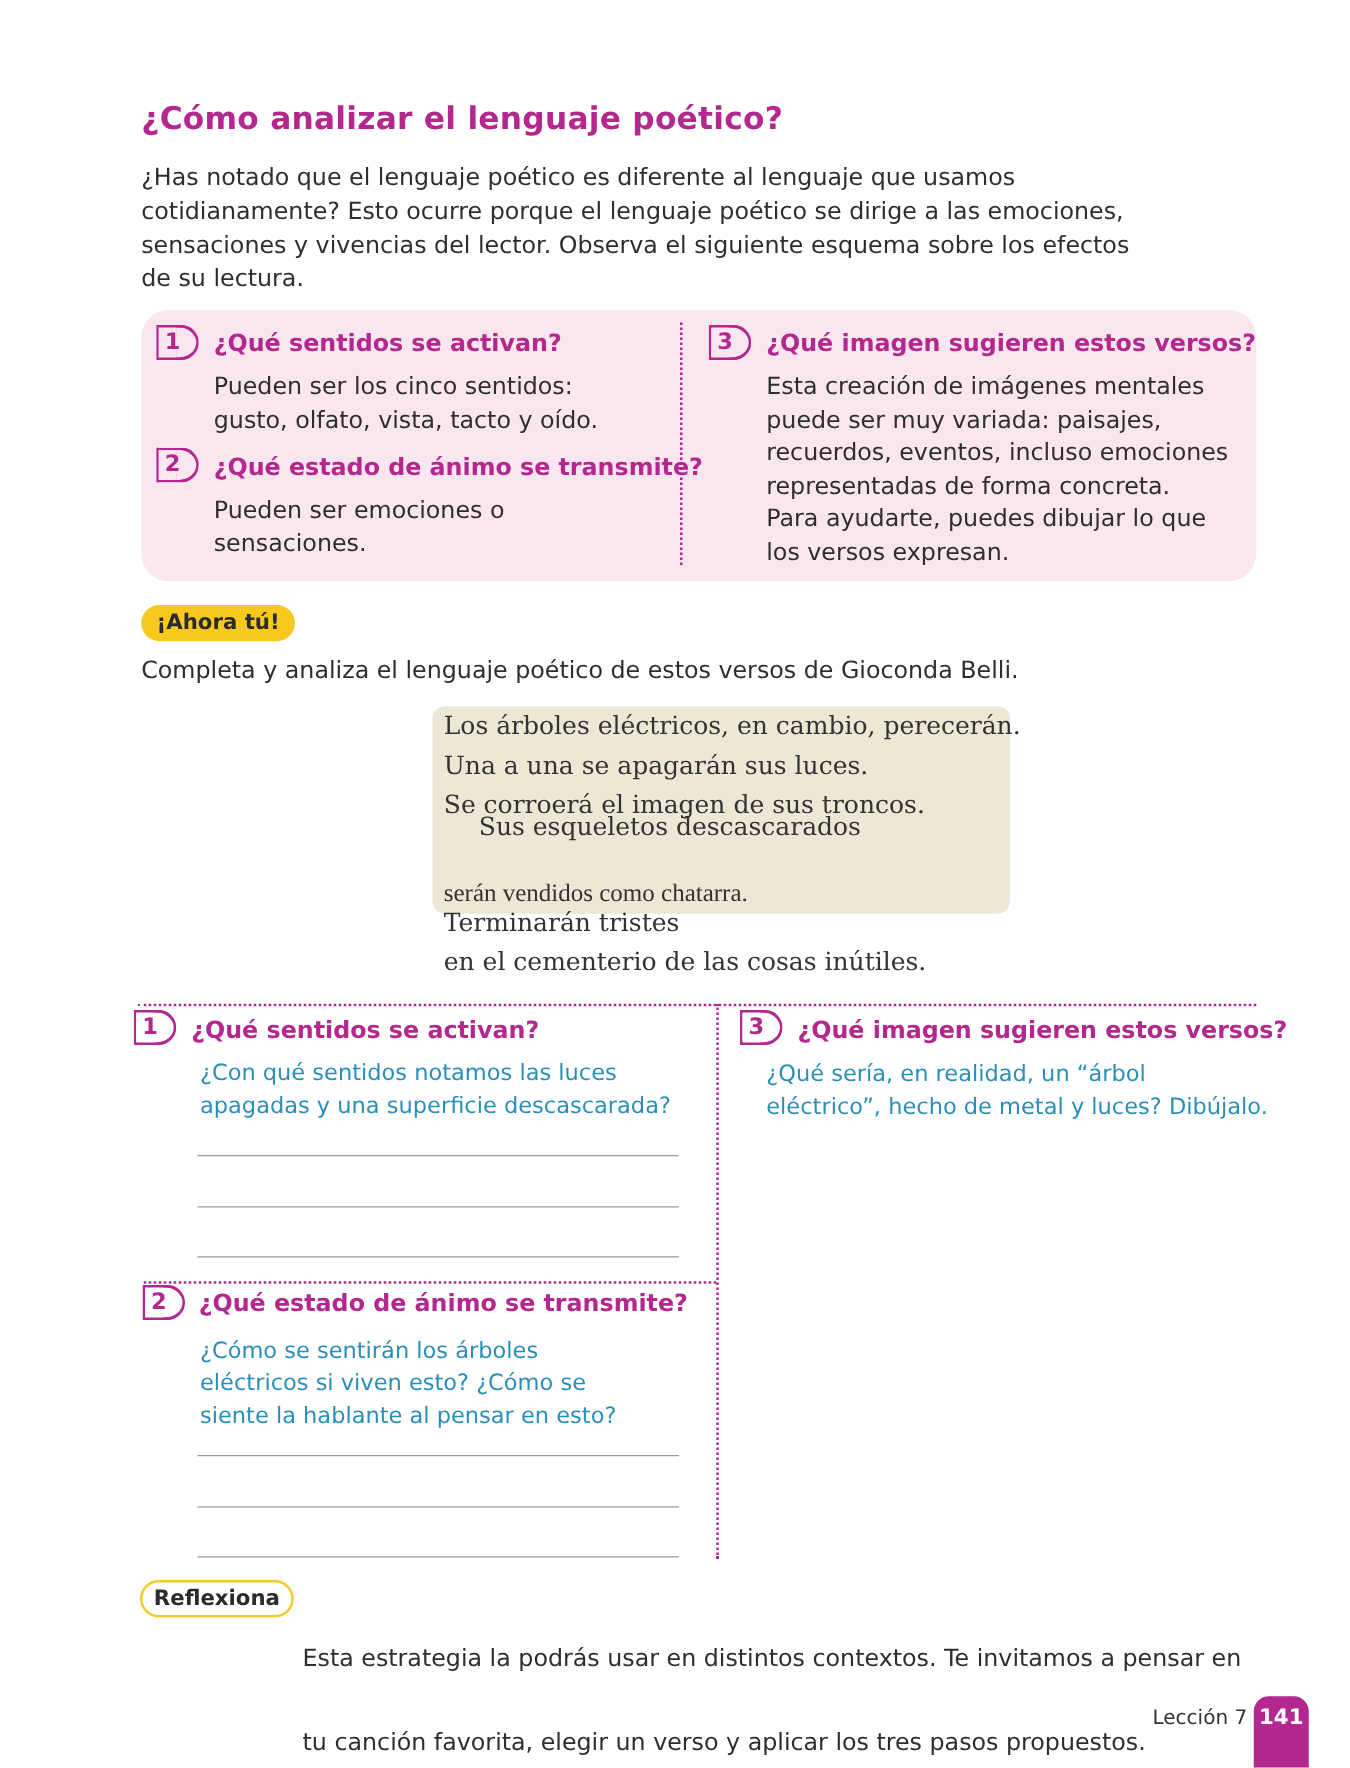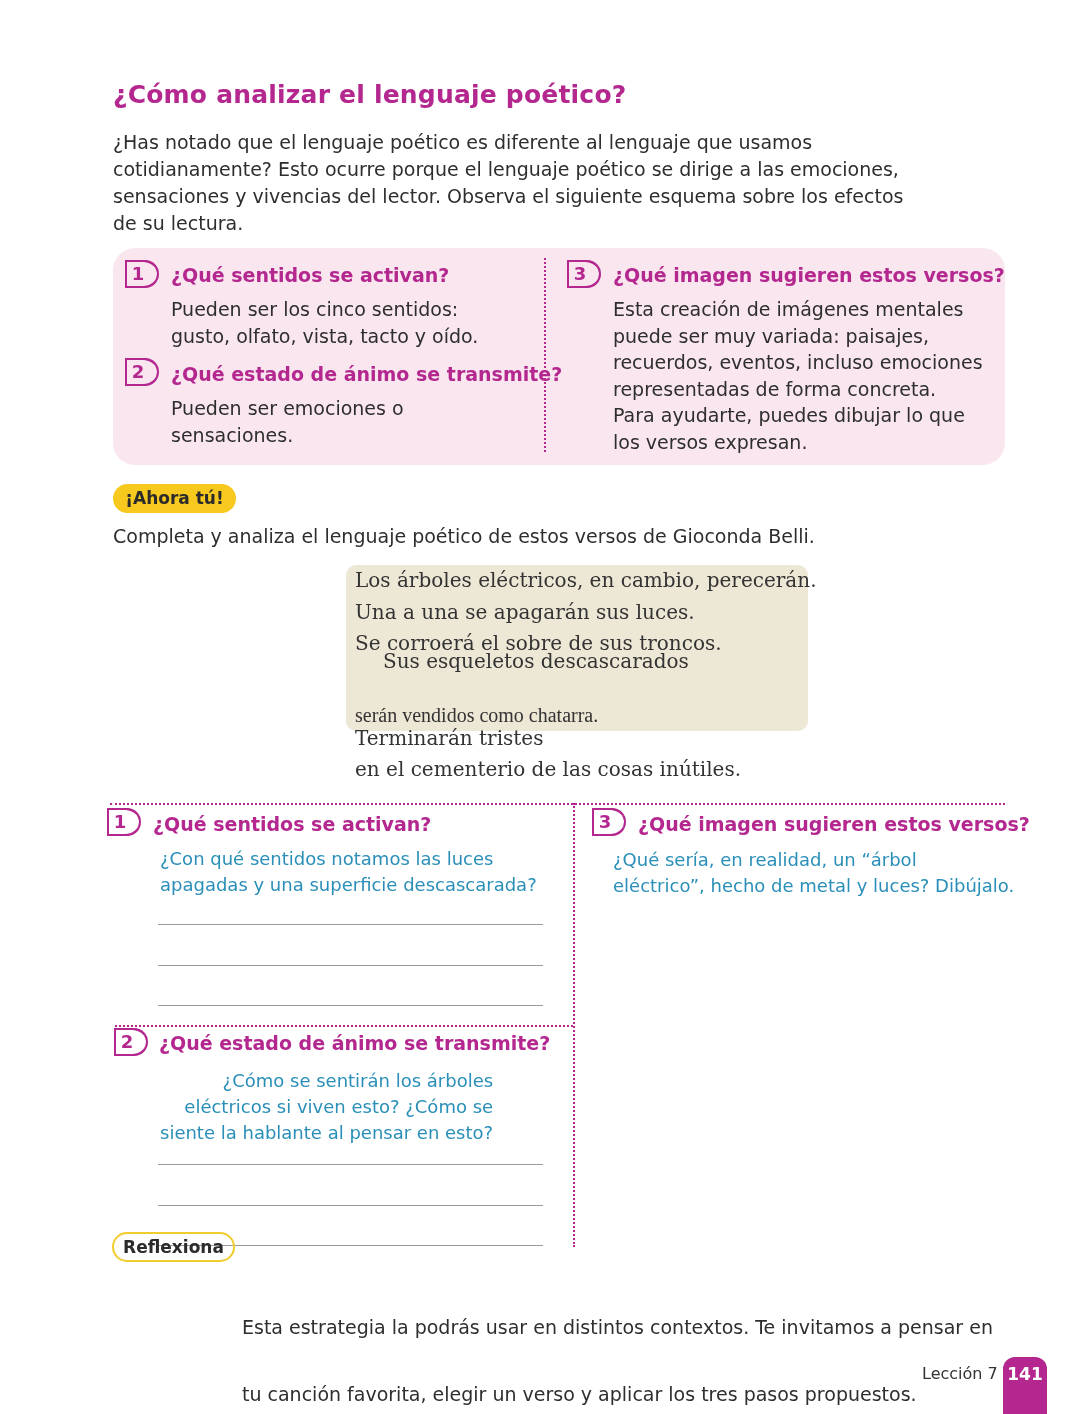--- a/index.html
+++ b/index.html
@@ -32,21 +32,21 @@
   .poem .line { position:absolute; left:9px; font-family:"DejaVu Serif", "Liberation Serif", serif;
            font-size:20px; color:#333; white-space:nowrap; }
 
   .hdot { border-top:2px dotted #b3278f; }
   .vdot { border-left:2px dotted #b3278f; }
 
   .bq { position:absolute; font-size:18px; line-height:26px; color:#2a8fb8; }
   .bq div { white-space:nowrap; }
   .wline { position:absolute; left:158px; width:385px; border-top:1.5px solid #9a9a9a; }
 
-  .refl { left:112px; top:1232px; width:123px; height:30px; border:2px solid #f2cc2c; border-radius:16px;
+  .refl { left:112px; top:1264px; width:123px; height:30px; border:2px solid #f2cc2c; border-radius:16px;
           box-sizing:border-box; font-size:17px; font-weight:bold; color:#2b2b2b; text-align:center; line-height:26px; }
   .refltext { left:242px; top:1274px; font-size:19px; line-height:26.5px; color:#2e2e2e; }
   .refltext div { white-space:nowrap;margin-top:40px; }
 
   .lesson { left:922px; top:1364px; font-size:16px; color:#333; }
   .pagetab { left:1003px; top:1357px; width:44px; height:57px; background:#b3278f; border-radius:12px 12px 0 0;
              color:#fff; font-weight:bold; font-size:17px; text-align:center; line-height:34px; }
 </style>
 </head>
 <body>
@@ -93,21 +93,21 @@
   <div>Para ayudarte, puedes dibujar lo que</div>
     <div>los versos expresan.</div>
 </div>
 
 <div class="abs ahora">¡Ahora tú!</div>
 <div class="abs instr">Completa y analiza el lenguaje poético de estos versos de Gioconda Belli.</div>
 
 <div class="abs poem">
   <div class="line" style="top:3px;">Los árboles eléctricos, en cambio, perecerán.</div>
   <div class="line" style="top:35px;">Una a una se apagarán sus luces.</div>
-  <div class="line" style="top:66px;">Se corroerá el sobre de sus troncos.</div>
+  <div class="line" style="top:66px;">Se corroerá el imagen de sus troncos.</div>
   <div class="line" style="top:84px;margin-left:28px;">Sus esqueletos descascarados</div>
   <div class="line" style="top:139px;font-family:Liberation Serif, serif;">serán vendidos como chatarra.</div>
   <div class="line" style="top:161px;">Terminarán tristes</div>
   <div class="line" style="top:192px;">en el cementerio de las cosas inútiles.</div>
 </div>
 
 <div class="abs hdot" style="left:110px;top:803px;width:895px;"></div>
 <div class="abs vdot" style="left:573px;top:803px;height:444px;"></div>
 <div class="abs hdot" style="left:115px;top:1025px;width:458px;"></div>
 
@@ -120,21 +120,21 @@
     <div>apagadas y una superficie descascarada?</div>
 </div>
 <div class="wline" style="top:924px;"></div>
 <div class="wline" style="top:965px;"></div>
 <div class="wline" style="top:1005px;"></div>
 
 <div class="numbox" style="left:114px;top:1028px;">
     <span>2</span>
   </div>
 <div class="qhead" style="left:159px;top:1032px;">¿Qué estado de ánimo se transmite?</div>
-<div class="bq" style="left:160px;top:1068px;text-align:right;">
+<div class="bq" style="left:160px;top:1068px;">
   <div>¿Cómo se sentirán los árboles</div>
     <div>eléctricos si viven esto? ¿Cómo se</div>
     <div>siente la hablante al pensar en esto?</div>
 </div>
 <div class="wline" style="top:1164px;"></div>
 <div class="wline" style="top:1205px;"></div>
 <div class="wline" style="top:1245px;"></div>
 
 <div class="numbox" style="left:592px;top:808px;">
     <span>3</span>

